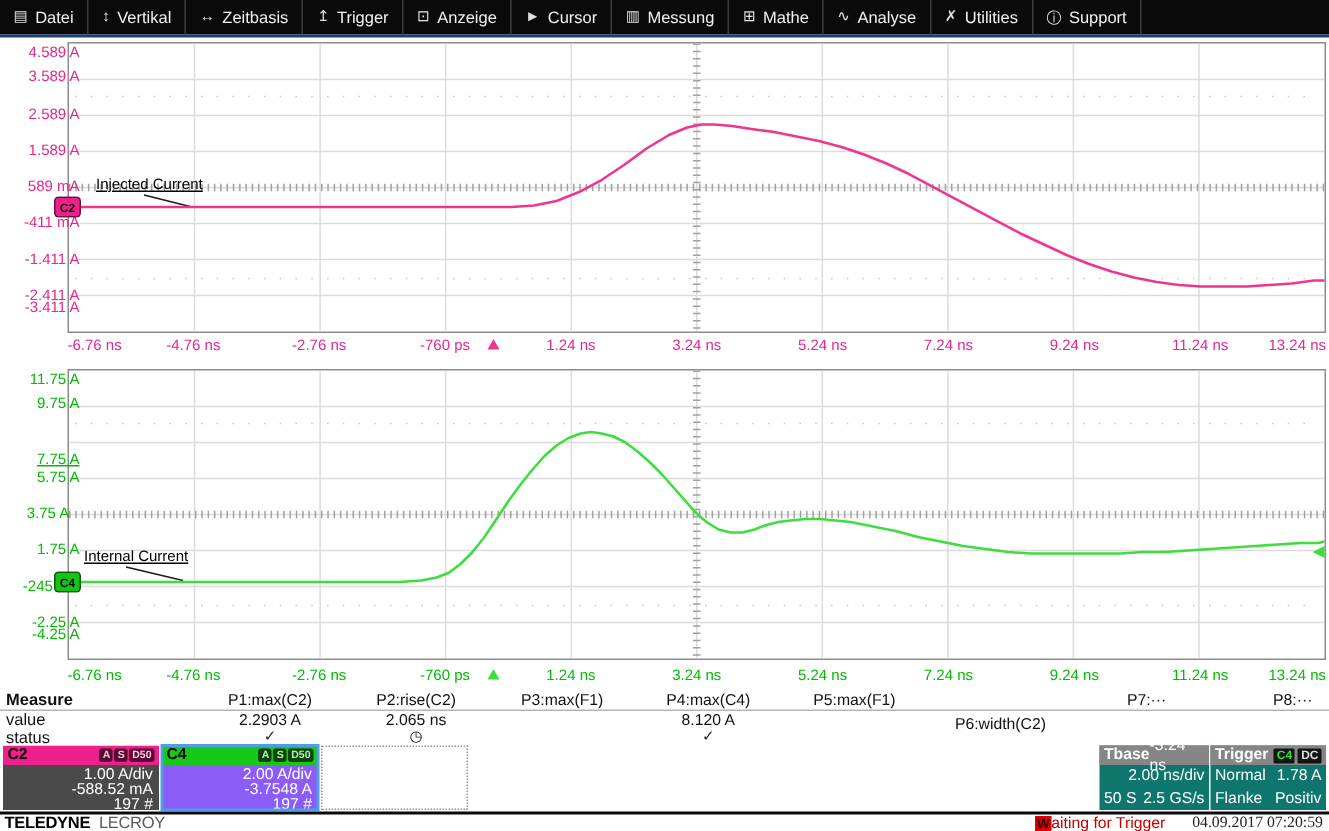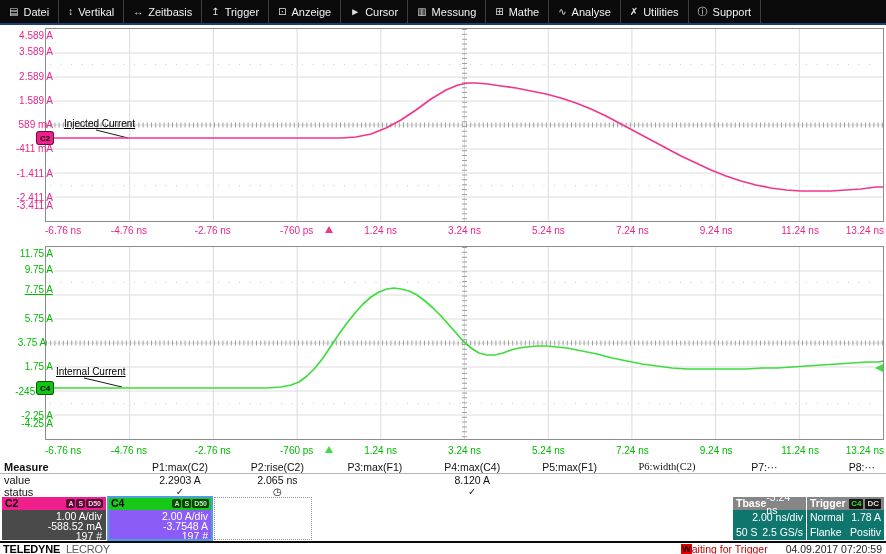--- a/index.html
+++ b/index.html
@@ -51,21 +51,21 @@
   .tb-badge{font-size:8px;font-weight:bold;background:#141414;padding:0 2px;border-radius:1px;margin-left:2px;line-height:10px;}
   
   #statusbar{position:absolute;left:0;top:541px;width:886px;height:13px;border-top:2px solid #0a0a0a;
              background:#fff;display:flex;align-items:center;font-size:11px;box-sizing:border-box;}
   #brand{margin-left:3px;letter-spacing:-0.2px;}
   #brand .b1{font-weight:bold;color:#000;}
   #brand .b2{color:#5a5a5a;margin-left:3px;}
   #sb-right{margin-left:auto;display:flex;align-items:center;margin-right:4px;gap:0;}
   .wbadge{background:#dd0000;color:#1a0000;font-size:9px;font-weight:bold;line-height:10px;padding:0 1px;}
   .wtext{color:#c40000;font-size:10.5px;margin-right:18px;}
-  .dtime{color:#222;font-size:10.5px;}
+  .dtime{color:#222;font-size:10.5px;font-family:Liberation Serif, serif;}
 </style>
 </head>
 <body>
 
 <div id="root">
 
   <div id="menubar">
       <span class="menu-item">
         <span class="mi-icon">▤</span>
         <span class="mi-label">Datei</span>
@@ -186,21 +186,21 @@
           <line x1="4" y1="35.4" x2="833" y2="35.4" stroke="#c8c8c8" stroke-width="1" stroke-dasharray="1,9.5"></line>
           <line x1="4" y1="156.6" x2="833" y2="156.6" stroke="#c8c8c8" stroke-width="1" stroke-dasharray="1,9.5"></line>
           <line x1="0" y1="96" x2="837" y2="96" stroke="#a0a0a0" stroke-width="5" stroke-dasharray="1,3.2"></line>
           <line x1="418.5" y1="0" x2="418.5" y2="192" stroke="#a0a0a0" stroke-width="5" stroke-dasharray="1,3.85"></line>
           <line x1="38" y1="131" x2="76" y2="140" stroke="#1a1a1a" stroke-width="1"></line>
           <polyline points="0,141 220,141 235,140 245,138 253,135 261,129 269,121 277,111 285,99 293,87 301,76 309,66 317,57 325,50 333,45 341,42 348,41 355,42 363,44 371,48 379,54 387,61 395,69 403,78 411,87 417,94 425,101 433,106 441,108 449,108 457,106 465,103 473,101 481,100 491,99 501,99 511,100 521,101 536,104 551,107 566,111 581,114 596,117 611,119 626,121 641,122 656,122 671,122 686,122 701,122 716,121 731,121 746,120 761,119 776,118 791,117 806,116 821,115 833,115 837,114" fill="none" stroke="#3ddd3d" stroke-width="1.7" stroke-linejoin="round" stroke-linecap="round"></polyline>
         </svg>
       </div>
       <div class="ylab" style="top: 248px; color: rgb(0, 187, 0);">11.75 A</div>
       <div class="ylab" style="top: 264.25px; color: rgb(0, 187, 0);">9.75 A</div>
-      <div class="ylab" style="top: 284px; color: rgb(0, 187, 0); text-decoration: underline;">7.75 A</div>
+      <div class="ylab" style="top: 301px; color: rgb(0, 187, 0); text-decoration: underline;">7.75 A</div>
       <div class="ylab" style="top: 312.75px; color: rgb(0, 187, 0);">5.75 A</div>
       <div class="ylab" style="top: 337px; color: rgb(0, 187, 0); text-align: center;">3.75 A</div>
       <div class="ylab" style="top: 361.25px; color: rgb(0, 187, 0);">1.75 A</div>
       <div class="ylab" style="top: 385.5px; color: rgb(0, 187, 0);">-245 mA</div>
       <div class="ylab" style="top: 409.75px; color: rgb(0, 187, 0);">-2.25 A</div>
       <div class="ylab" style="top: 418px; color: rgb(0, 187, 0);">-4.25 A</div>
       <div class="xrow" style="top: 444px;">
         <span class="xlab first" style="left: 45px; color: rgb(0, 187, 0);">-6.76 ns</span>
         <span class="xlab" style="left: 128.9px; color: rgb(0, 187, 0);">-4.76 ns</span>
         <span class="xlab" style="left: 212.8px; color: rgb(0, 187, 0);">-2.76 ns</span>
@@ -228,21 +228,21 @@
       <div class="m-cell" style="left: 132px; top: 13px;">2.2903 A</div>
       <div class="m-cell m-status" style="left: 132px; top: 25px;">✓</div>
       <div class="m-cell" style="left: 229.4px; top: 0px;">P2:rise(C2)</div>
       <div class="m-cell" style="left: 229.4px; top: 13px;">2.065 ns</div>
       <div class="m-cell m-status" style="left: 229.4px; top: 25px;">◷</div>
       <div class="m-cell" style="left: 326.8px; top: 0px;">P3:max(F1)</div>
       <div class="m-cell" style="left: 424.2px; top: 0px;">P4:max(C4)</div>
       <div class="m-cell" style="left: 424.2px; top: 13px;">8.120 A</div>
       <div class="m-cell m-status" style="left: 424.2px; top: 25px;">✓</div>
       <div class="m-cell" style="left: 521.6px; top: 0px;">P5:max(F1)</div>
-      <div class="m-cell" style="left: 619px; top: 0px; font-family: Liberation Serif, serif;">P6:width(C2)</div>
+      <div class="m-cell" style="left: 619px; top: 16px;">P6:width(C2)</div>
       <div class="m-cell" style="left: 716.4px; top: 0px;">P7:···</div>
       <div class="m-cell" style="left: 813.8px; top: 0px;">P8:···</div>
     </div>
 
   <div id="descriptors">
     <div class="emptybox"></div>
 
     <div class="infobox" id="tbase-box" style="left:733px;width:73px;">
       <div class="ihd">
         <span class="ilabel">Tbase</span>

